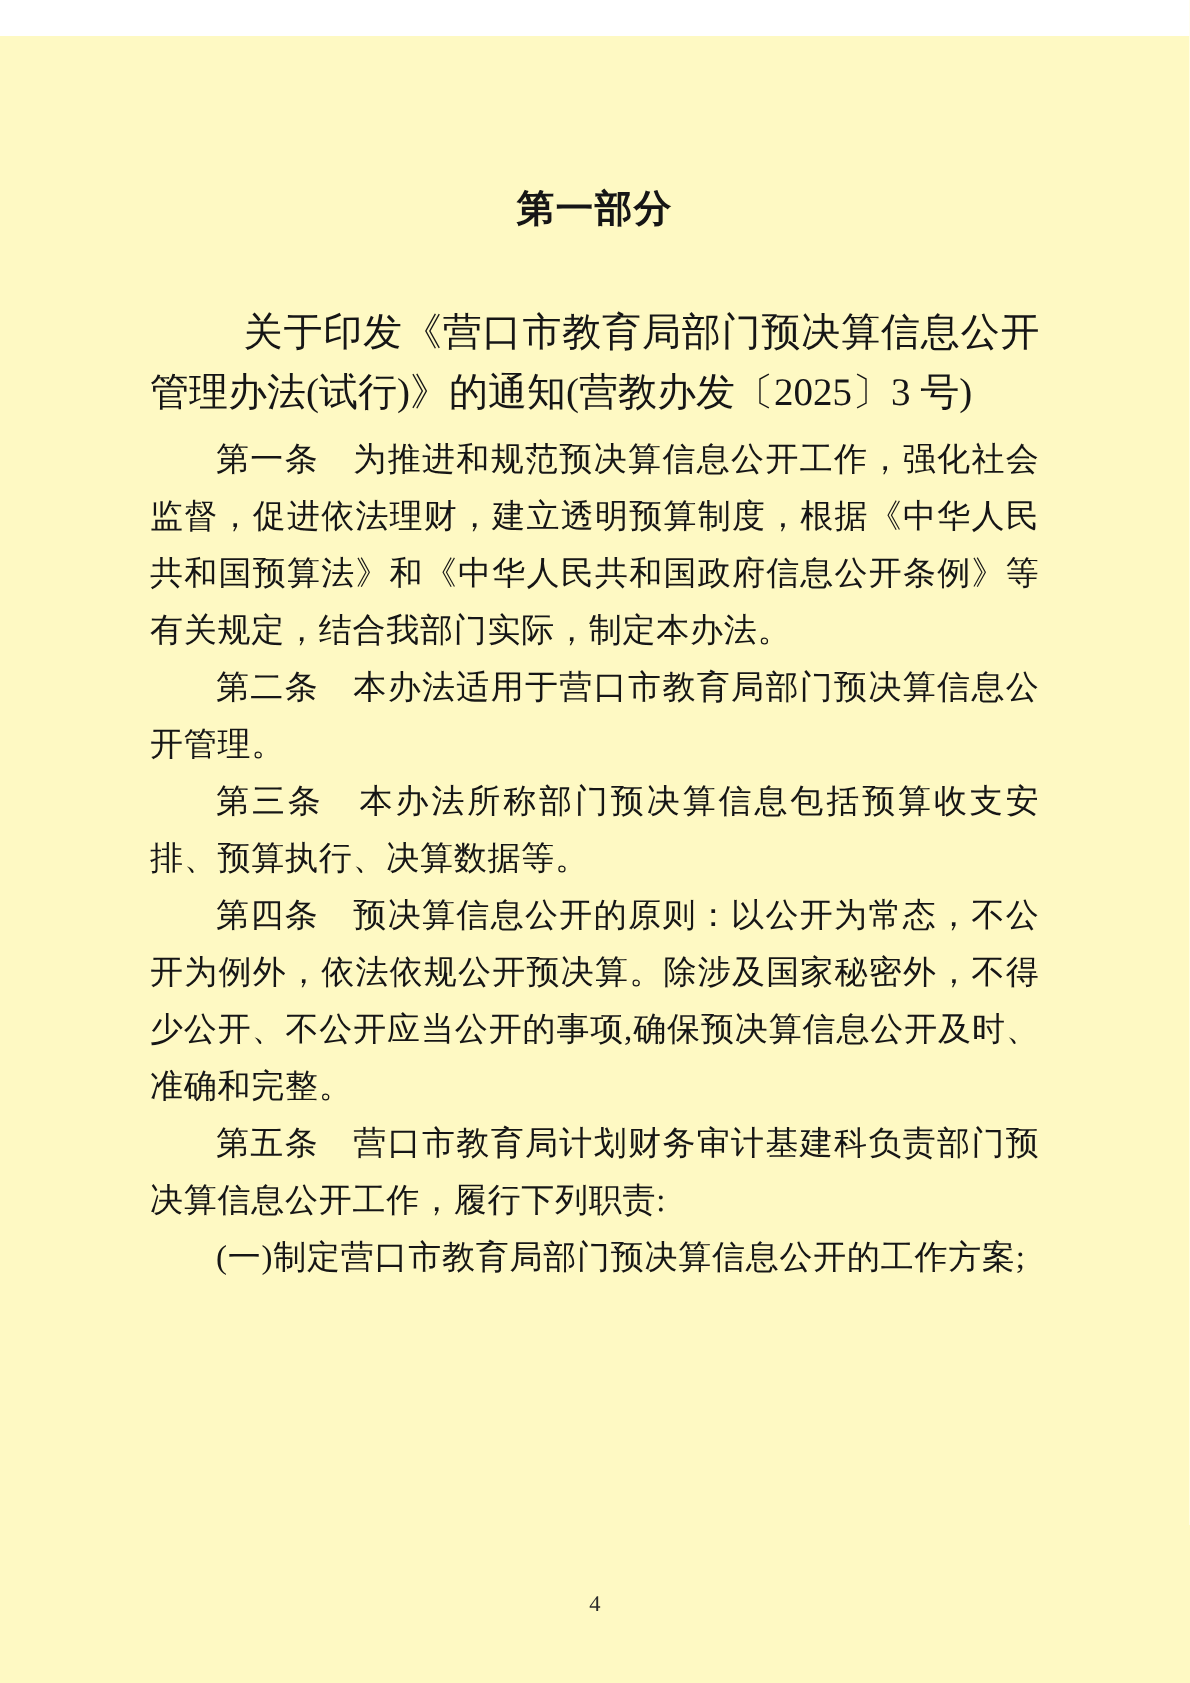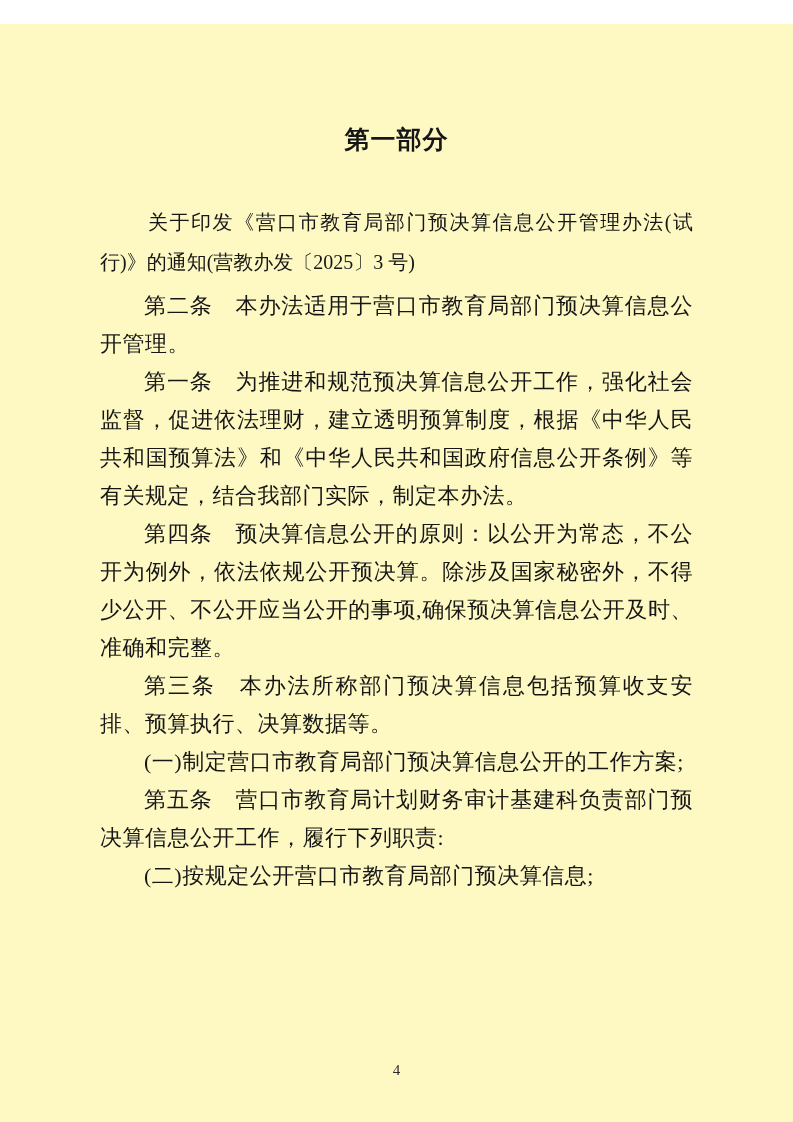--- a/index.html
+++ b/index.html
@@ -30,21 +30,21 @@
     gap: 38px;
     font-family: "Liberation Sans", sans-serif;
     font-size: 25px;
     font-weight: bold;
     letter-spacing: 1px;
     line-height: 34px;
     white-space: nowrap;
   }
   .notice {
     margin: 46px 0 0 0;
-    font-size: 20px;
+    font-size: 26px;
     line-height: 40px;
     text-indent: 2.4em;
     text-align: justify;
   }
   .doc-title {
     margin: 6px 0 0 0;
     font-size: 29px;
     font-weight: bold;
     line-height: 39px;
     text-align: center;
@@ -78,25 +78,24 @@
   <div class="content">
 
     <h1 class="section-title">
       <span>第一部分</span>
     </h1>
 
     <p class="notice">关于印发《营口市教育局部门预决算信息公开管理办法(试行)》的通知(营教办发〔2025〕3 号)</p>
 
 
     <div class="body-text">
+      <p>第一条　为推进和规范预决算信息公开工作，强化社会监督，促进依法理财，建立透明预算制度，根据《中华人民共和国预算法》和《中华人民共和国政府信息公开条例》等有关规定，结合我部门实际，制定本办法。</p>
       <p>第二条　本办法适用于营口市教育局部门预决算信息公开管理。</p>
-      <p>第一条　为推进和规范预决算信息公开工作，强化社会监督，促进依法理财，建立透明预算制度，根据《中华人民共和国预算法》和《中华人民共和国政府信息公开条例》等有关规定，结合我部门实际，制定本办法。</p>
+      <p>第三条　本办法所称部门预决算信息包括预算收支安排、预算执行、决算数据等。</p>
       <p>第四条　预决算信息公开的原则：以公开为常态，不公开为例外，依法依规公开预决算。除涉及国家秘密外，不得少公开、不公开应当公开的事项,确保预决算信息公开及时、准确和完整。</p>
-      <p>第三条　本办法所称部门预决算信息包括预算收支安排、预算执行、决算数据等。</p>
+      <p>第五条　营口市教育局计划财务审计基建科负责部门预决算信息公开工作，履行下列职责:</p>
       <p>(一)制定营口市教育局部门预决算信息公开的工作方案;</p>
-      <p>第五条　营口市教育局计划财务审计基建科负责部门预决算信息公开工作，履行下列职责:</p>
-      <p>(二)按规定公开营口市教育局部门预决算信息;</p>
     </div>
 
   </div>
 
   <div class="page-number">4</div>
 </div>
 
 </body></html>

